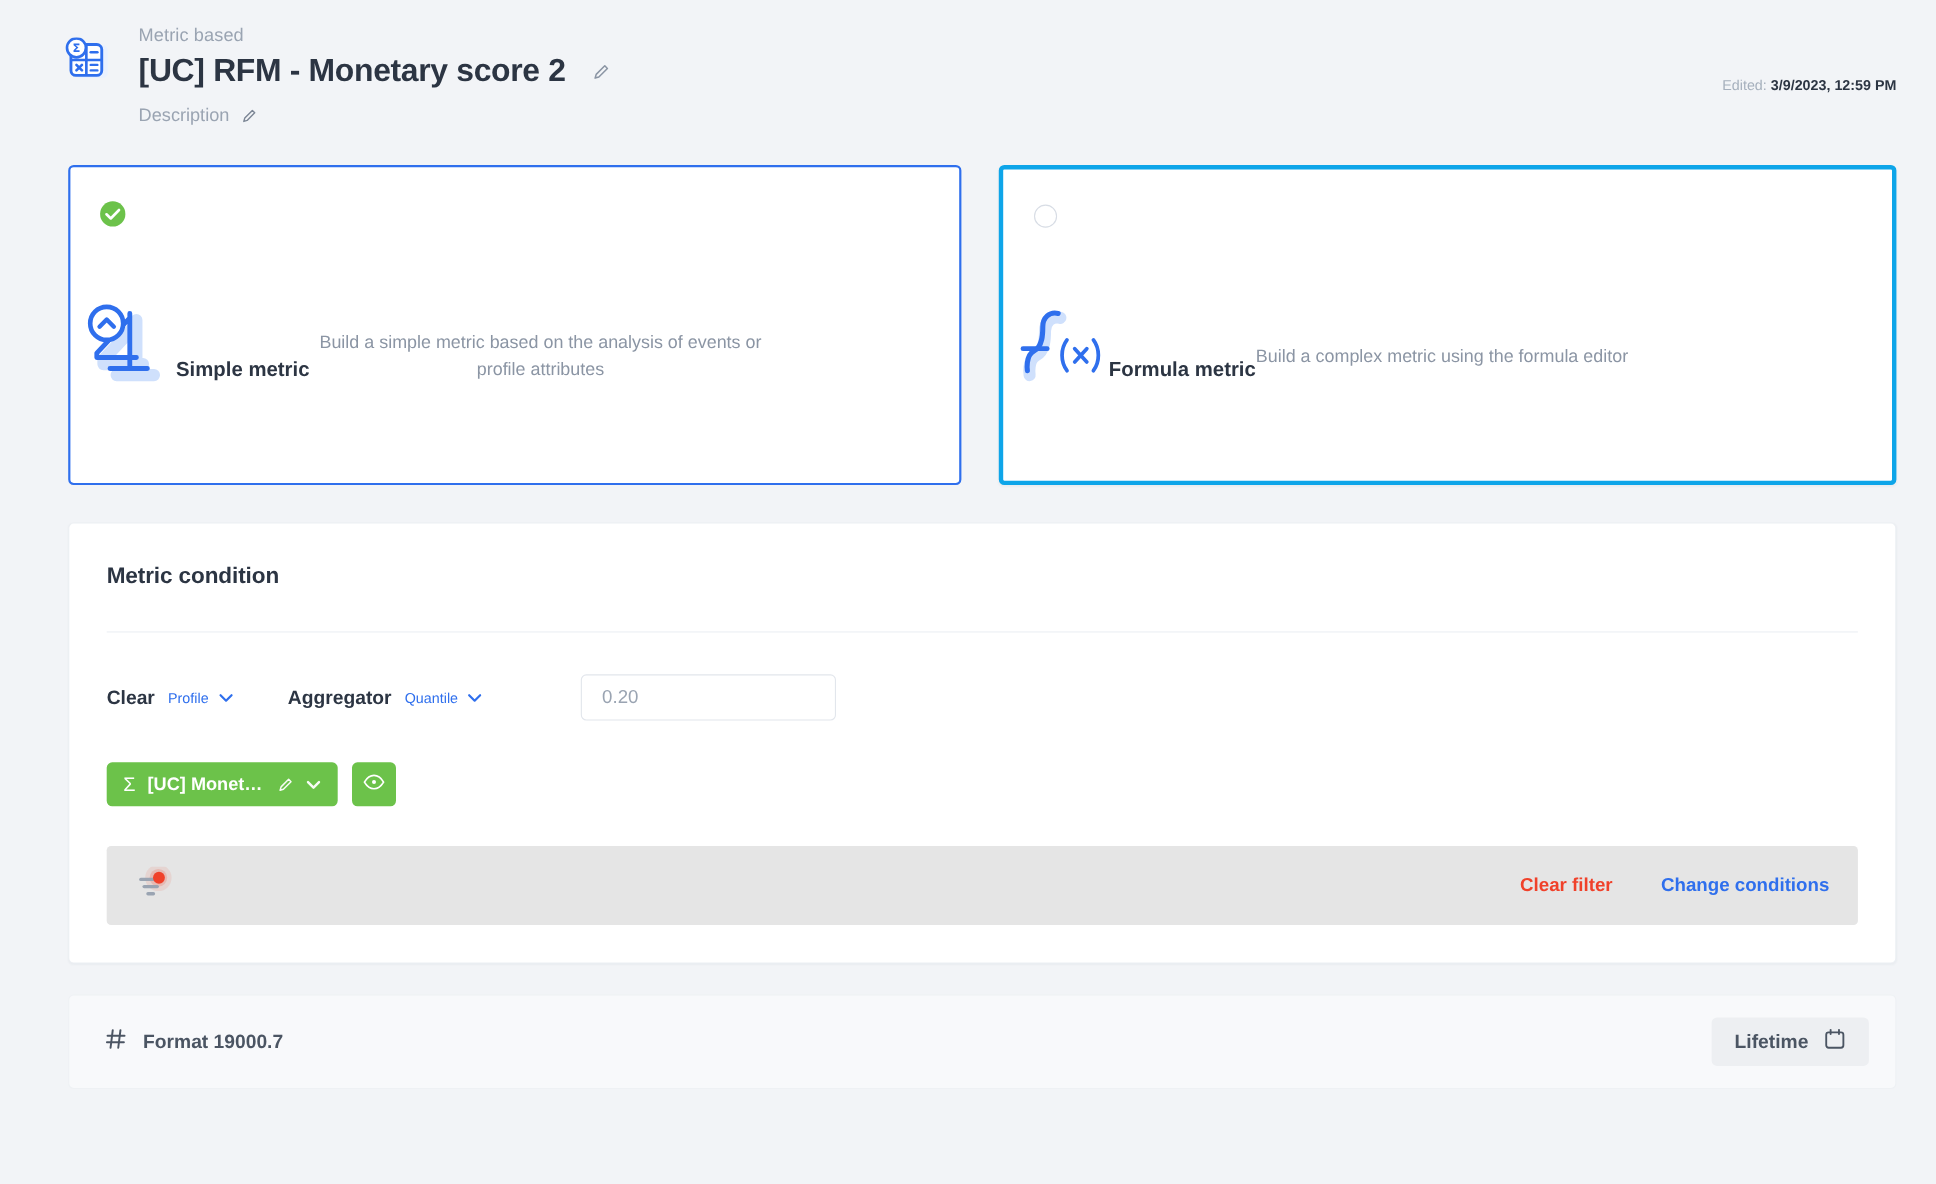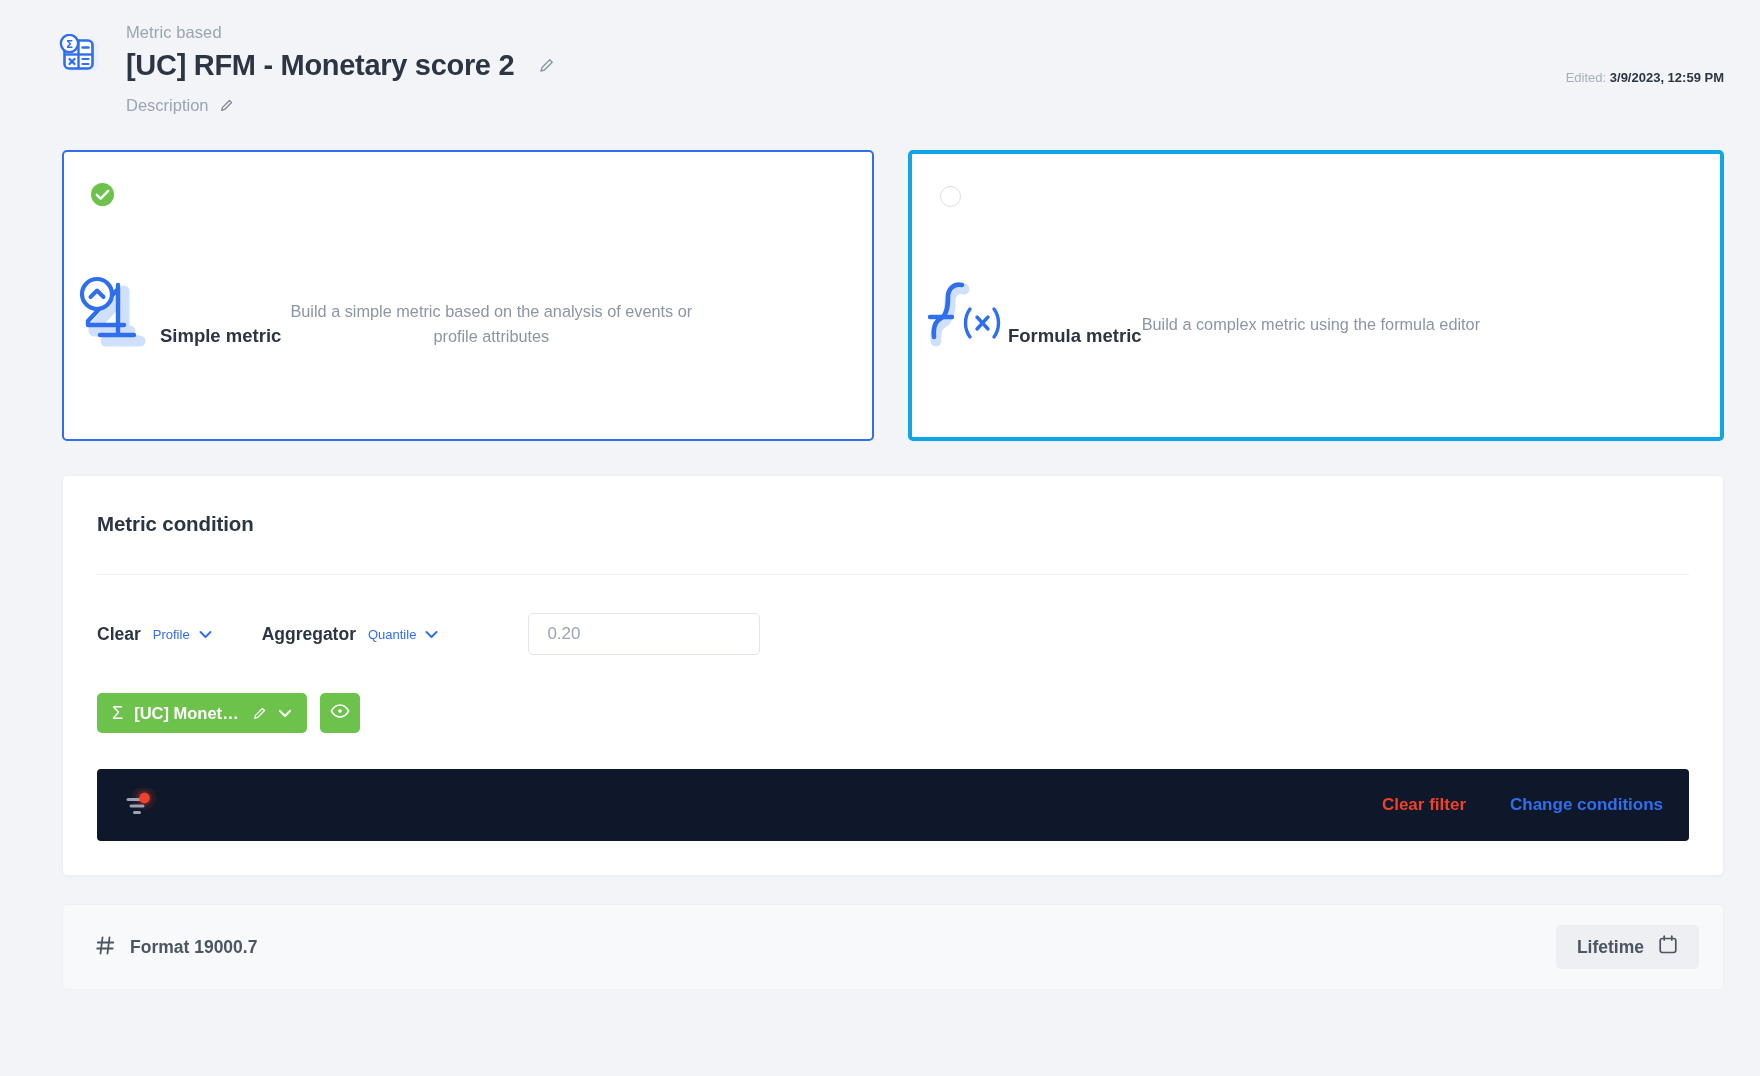--- a/index.html
+++ b/index.html
@@ -206,21 +206,21 @@
   .eye-btn {
     width: 40px; height: 40px;
     background: #6cc24a;
     border-radius: 5px;
     display: flex; align-items: center; justify-content: center;
     cursor: pointer;
   }
 
   .filter-bar {
     margin-top: 36px;
-    background: #0f172a;
+    background: #e5e5e5;
     border-radius: 4px;
     height: 72px;
     display: flex;
     align-items: center;
     padding: 0 26px 0 22px;
   }
   .filter-icon-wrap { position: relative; width: 40px; height: 34px; }
   .filter-actions {
     margin-left: auto;
     display: flex;

